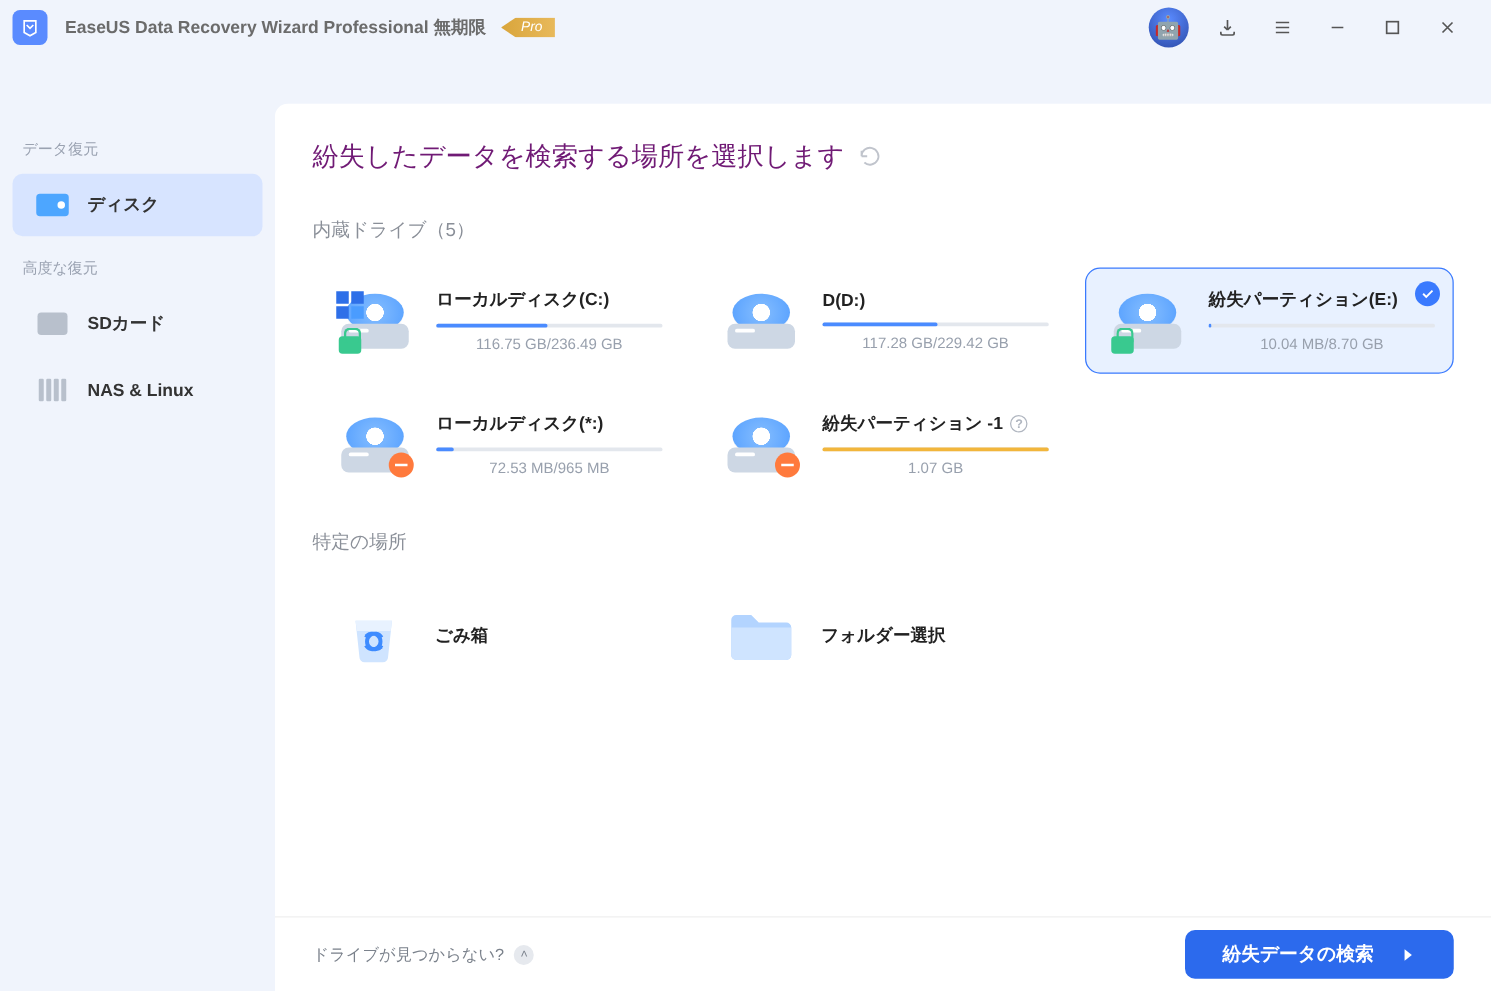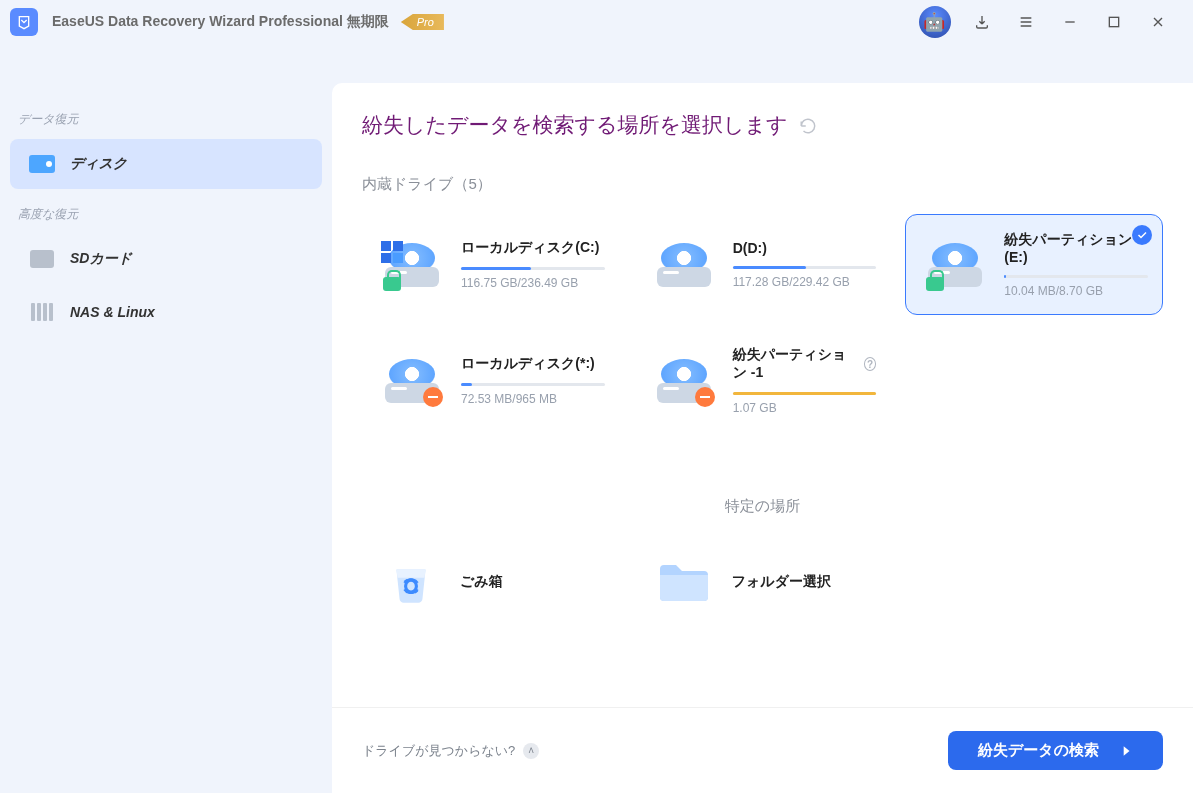--- a/index.html
+++ b/index.html
@@ -43,24 +43,23 @@
   .tb-btn { width: 26px; height: 26px; display: flex; align-items: center; justify-content: center; cursor: pointer; color: #555; }
   .tb-btn svg { width: 16px; height: 16px; }
   .avatar-icon { width: 32px; height: 32px; }
   .avatar-icon img, .avatar-icon .em { width: 32px; height: 32px; border-radius: 50%; }
   .avatar-icon .em {
     background: radial-gradient(circle at 50% 30%, #5a8bff, #2c4aa7);
     display:flex; align-items:center; justify-content:center; font-size:18px;
   }
   .body { flex: 1; display: flex; }
   .sidebar {
-    width: 332px;
+    width: 220px;
     background: #f0f4fc;
     padding-top: 14px;
-    font-style: italic;
   }
   .sb-section-label {
     font-size: 12px;
     color: #9aa2b1;
     padding: 14px 18px 8px;
   }
   .sb-item {
     display: flex;
     align-items: center;
     padding: 14px 18px;
@@ -115,20 +114,21 @@
     margin-top: 10px;
   }
   .drive-card {
     display: flex;
     align-items: center;
     padding: 16px 14px;
     border-radius: 12px;
     cursor: pointer;
     position: relative;
     border: 1.5px solid transparent;
+    text-align: center;
   }
   .drive-card.selected {
     border-color: #3a7afe;
     background: #e8f1ff;
   }
   .drive-card .check {
     position: absolute;
     top: 10px; right: 10px;
     width: 20px; height: 20px;
     background: #3a7afe;
@@ -183,21 +183,21 @@
     align-items:center;
     padding: 10px 14px;
     cursor:pointer;
     border-radius:12px;
   }
   .loc-icon { width:70px; height:60px; display:flex; align-items:center; justify-content:center;}
   .loc-label { font-size:14px; font-weight:600; color:#222; margin-left: 14px;}
   .footer {
     position:absolute;
     bottom:0; left:0; right:0;
-    height:86px;
+    height:60px;
     display:flex;
     align-items:center;
     padding: 0 30px;
     background:#fff;
     border-top: 1px solid #f0f0f0;
   }
   .footer-link { font-size:13px; color:#7b828c; display:flex; align-items:center; gap:8px; cursor:pointer;}
   .footer-link .chev { width:16px; height:16px; border-radius:50%; background:#e6e9ee; display:flex; align-items:center; justify-content:center; font-size:10px; color:#7b828c;}
   .scan-btn {
     margin-left:auto;
@@ -393,21 +393,21 @@
                 <span class="help-q">?</span>
               </div>
               <div class="drive-bar">
                 <div class="fill yellow" style="width: 100%;"></div>
               </div>
               <div class="drive-meta">1.07 GB</div>
             </div>
           </div>
         </div>
 
-      <div class="section-label" style="margin-top:65px;text-align:center;">特定の場所</div>
+      <div class="section-label" style="margin-top:26px;">特定の場所</div>
       <div class="loc-grid">
         <div class="loc-card">
           <div class="loc-icon">
             <svg width="50" height="50" viewBox="0 0 48 48">
                 <path d="M10 12h28l-3 28a4 4 0 0 1-4 4H17a4 4 0 0 1-4-4L10 12z" fill="#cfe4ff"></path>
                 <path d="M10 12h28l-1 8H11z" fill="#e8f2ff"></path>
                 <g transform="translate(24 28)">
                   <path d="M-6 -3 a6 6 0 1 1 0 6" fill="none" stroke="#3d8bff" stroke-width="3"></path>
                   <path d="M6 3 a6 6 0 1 1 0 -6" fill="none" stroke="#3d8bff" stroke-width="3"></path>
                   <path d="M-7 -5l3 -2 1 4z M7 5l-3 2 -1 -4z" fill="#3d8bff"></path>

